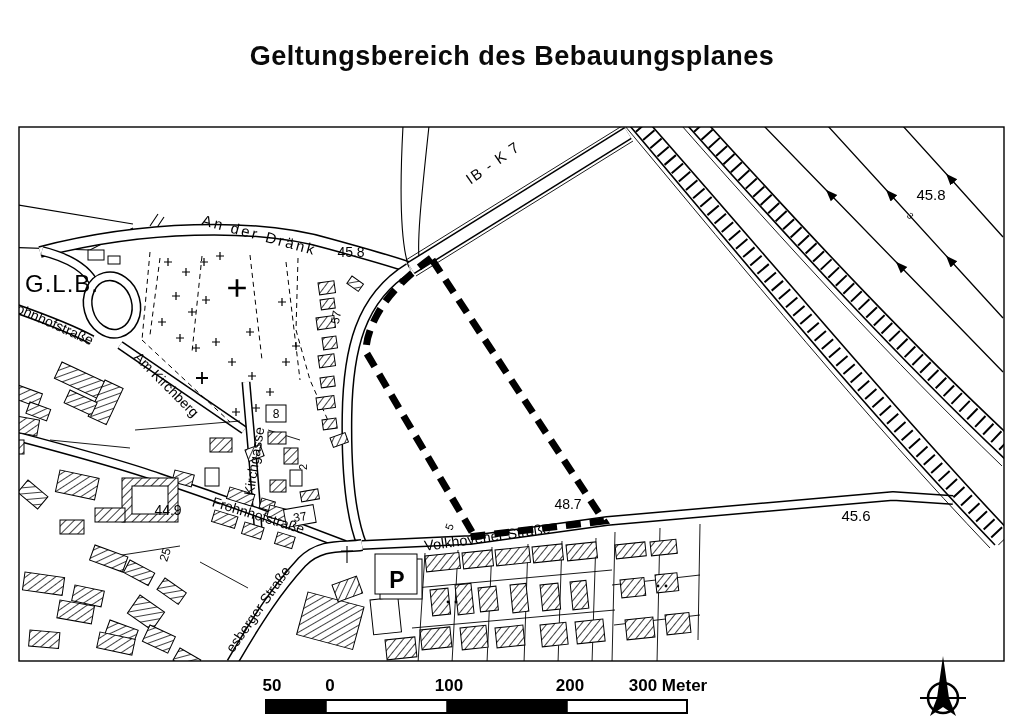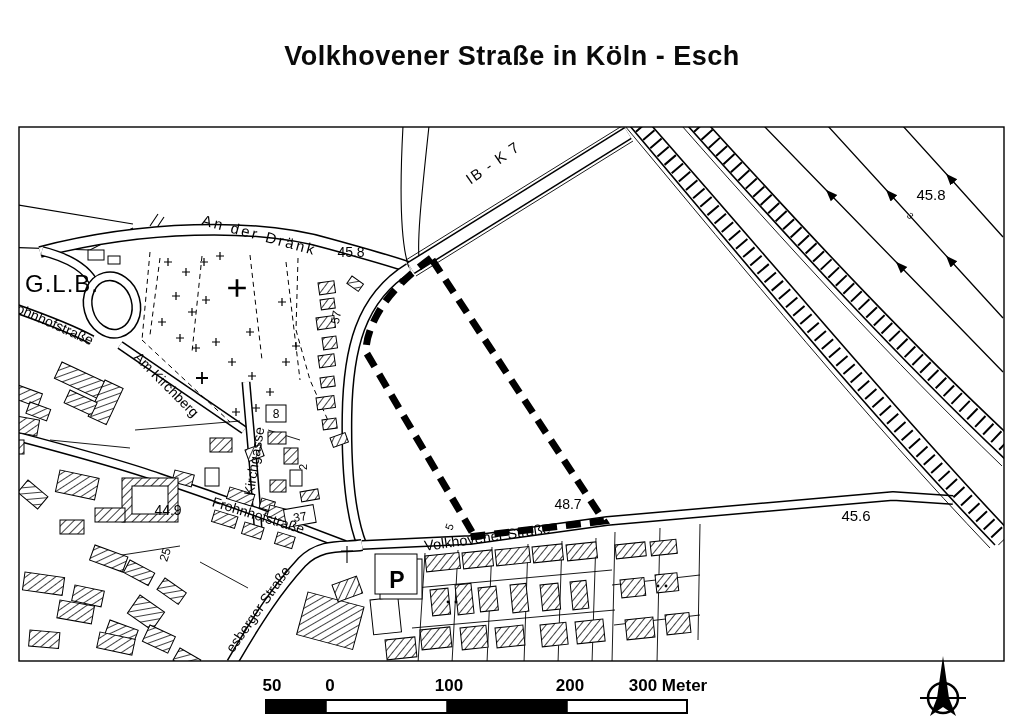--- a/index.html
+++ b/index.html
@@ -22,21 +22,21 @@
   .arrl{fill:none;stroke:#000;stroke-width:1.3;}
   .lbl{font-family:"Liberation Sans",sans-serif;fill:#000;text-anchor:middle;}
   .sb{font-weight:bold;font-size:17px;}
 </style>
 </head>
 <body>
 
 <div class="page">
 
   <div class="titleblock">
-    <div>Volkhovener Straße in Köln - Esch</div>
+    <div>Geltungsbereich des Bebauungsplanes</div>
   </div>
 
   <svg width="1024" height="723" viewBox="0 0 1024 723">
     <defs>
       <pattern id="h" width="6" height="6" patternUnits="userSpaceOnUse" patternTransform="rotate(45)">
         <rect width="6" height="6" fill="#fff"></rect>
         <line x1="0" y1="0" x2="0" y2="6" stroke="#000" stroke-width="1.5"></line>
       </pattern>
       <marker id="arr" orient="auto" markerWidth="9" markerHeight="9" refX="4.5" refY="4.5">
         <path d="M9,4.5 L0,1 L0,8 z" fill="#000"></path>

